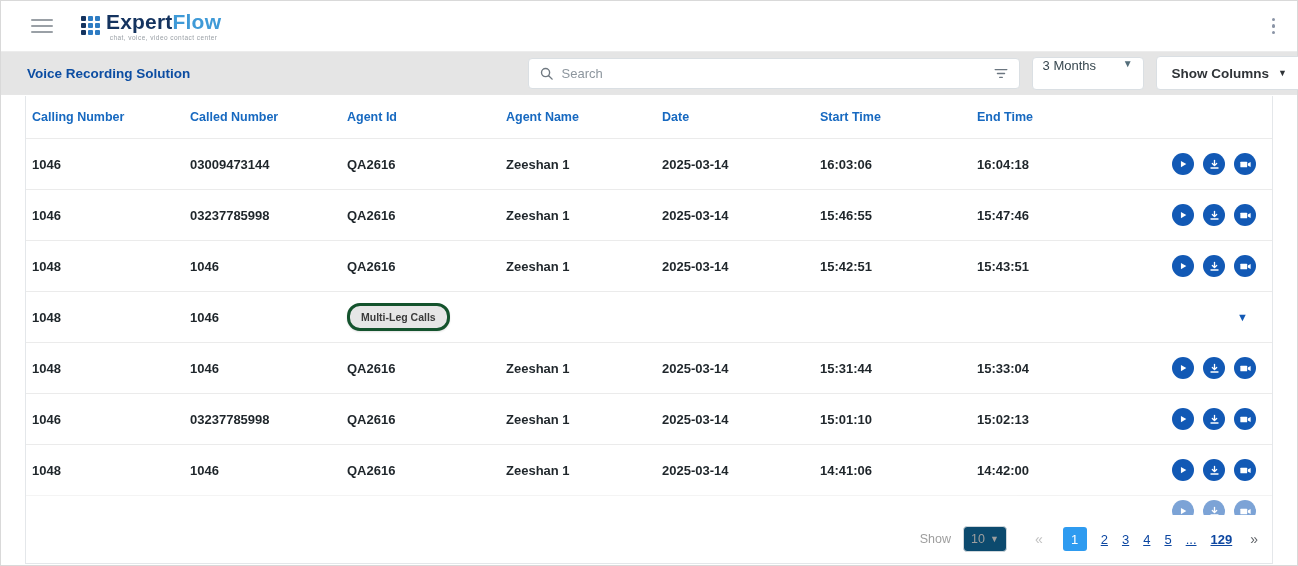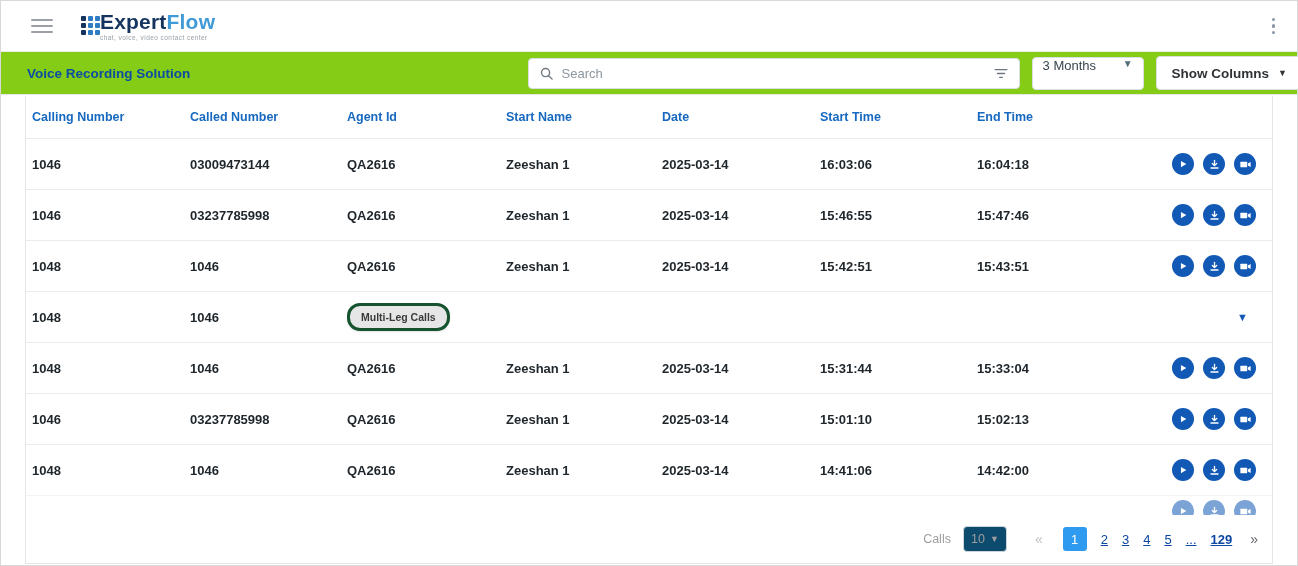--- a/index.html
+++ b/index.html
@@ -9,34 +9,34 @@
     --active-page:#2e9bf0;
   }
   *{box-sizing:border-box;margin:0;padding:0;}
   body{width:1298px;height:566px;font-family:"Liberation Sans",sans-serif;background:#fff;overflow:hidden;}
   .app{width:1298px;height:566px;border:1px solid #d9d9d9;background:#fff;display:flex;flex-direction:column;}
 
   
   .topbar{height:51px;flex:0 0 51px;display:flex;align-items:center;padding:0 14px 0 30px;border-bottom:1px solid #ececec;background:#fff;}
   .hamburger{width:22px;display:flex;flex-direction:column;gap:4px;cursor:pointer;}
   .hamburger span{height:2px;background:#9aa0a6;border-radius:1px;}
-  .logo{display:flex;align-items:flex-start;margin-left:28px;}
+  .logo{display:flex;align-items:flex-start;margin-left:28px;gap:6px;text-align:center;}
   .logo-mark{display:grid;grid-template-columns:repeat(3,5px);grid-auto-rows:5px;gap:2px;margin-top:5px;}
   .logo-mark i{background:#2e7cc3;border-radius:1px;}
   .logo-mark i:nth-child(3n+1){background:#14335f;}
   .logo-words{line-height:1;}
   .brand{font-size:21px;font-weight:700;letter-spacing:.2px;line-height:1;}
   .brand .p1{color:#14335f;}
   .brand .p2{color:#3f9ad7;}
   .tagline{font-size:6.5px;color:#9aa0a6;letter-spacing:.45px;margin-top:3px;}
   .kebab{margin-left:auto;display:flex;flex-direction:column;gap:3px;padding:4px 8px;cursor:pointer;}
   .kebab i{width:3.5px;height:3.5px;border-radius:50%;background:#8a94a6;}
 
   
-  .toolbar{height:43px;flex:0 0 43px;display:flex;align-items:center;border-bottom:1px solid #e6e6e6;padding:0 0 0 26px;background:#84cc16;}
+  .toolbar{height:43px;flex:0 0 43px;display:flex;align-items:center;border-bottom:1px solid #e6e6e6;padding:0 0 0 26px;background:#e5e5e5;}
   .page-title{color:#0c4da2;font-weight:700;font-size:13.5px;white-space:nowrap;}
   .spacer{flex:1;}
   .search-box{width:492px;height:31px;border:1px solid #dadfe3;border-radius:4px;display:flex;align-items:center;padding:0 10px;gap:8px;background:#fff;}
   .search-box input{flex:1;border:none;outline:none;font-size:13px;color:#444;font-family:inherit;background:transparent;}
   .search-box input::placeholder{color:#8d969e;}
   .icon-flex{display:flex;align-items:center;}
   .filter-btn{cursor:pointer;display:flex;align-items:center;background:none;border:none;padding:0;}
   .range-select{width:112px;height:33px;border:1px solid #dadfe3;border-radius:4px;display:flex;align-items:flex-start;padding:0 10px;margin-left:12px;font-size:13px;color:#37474f;cursor:pointer;background:#fff;}
   .range-select .caret{margin-left:auto;color:#546e7a;font-size:10px;}
   .show-columns{height:34px;border:1px solid #dadfe3;border-radius:4px;display:flex;align-items:center;gap:9px;padding:0 15px;margin-left:12px;margin-right:-6px;font-size:13.5px;font-weight:600;color:#2f3337;cursor:pointer;background:#fff;white-space:nowrap;}
@@ -130,21 +130,21 @@
       <span>Show Columns</span>
       <span class="caret">▼</span>
     </div>
   </div>
 
   <div class="mainbox">
     <div class="grid thead">
         <div class="th">Calling Number</div>
         <div class="th">Called Number</div>
         <div class="th">Agent Id</div>
-        <div class="th">Start Name</div>
+        <div class="th">Agent Name</div>
         <div class="th">Date</div>
         <div class="th">Start Time</div>
         <div class="th">End Time</div>
         <div class="th"></div>
       </div>
     <div style="display:flex;flex-direction:column;">
         <div class="grid trow">
           <div class="td">1046</div>
           <div class="td">03009473144</div>
           <div class="td">QA2616</div>
@@ -347,21 +347,21 @@
           </button>
           <button class="icon-btn">
             <svg viewBox="0 0 24 24" width="13" height="13">
               <path d="M3.5 7h10.5a1 1 0 0 1 1 1v8a1 1 0 0 1-1 1H3.5a1 1 0 0 1-1-1V8a1 1 0 0 1 1-1z" fill="#fff"></path>
               <path d="M16.2 10.3l5.3-2.9v9.2l-5.3-2.9z" fill="#fff"></path>
             </svg>
           </button>
         </div>
     </div>
     <div class="tfoot">
-      <span class="show-label">Calls</span>
+      <span class="show-label">Show</span>
       <div class="size-select">
         <span>10</span>
         <span class="caret">▼</span>
       </div>
       <span class="pg-prev">«</span>
       <div class="pages">
           <span class="page-active">1</span>
           <span class="page-link">2</span>
           <span class="page-link">3</span>
           <span class="page-link">4</span>

